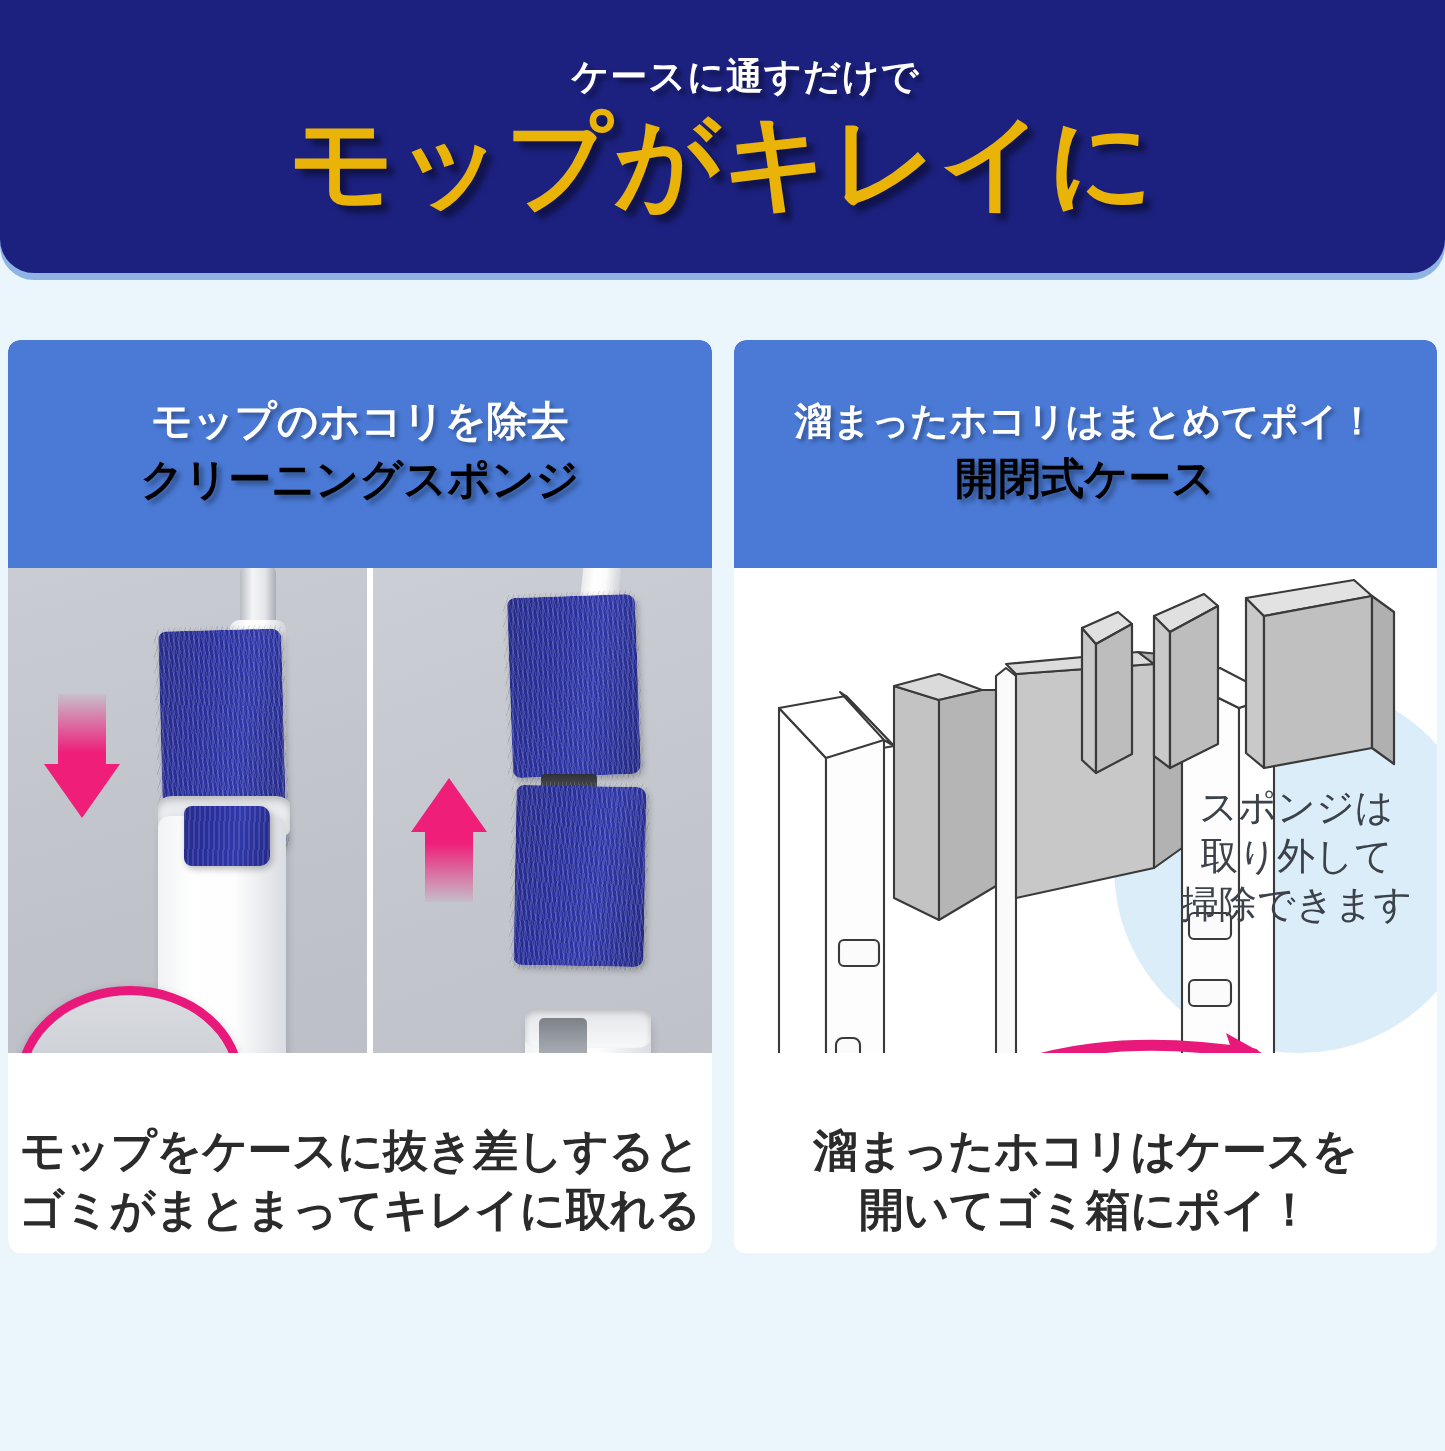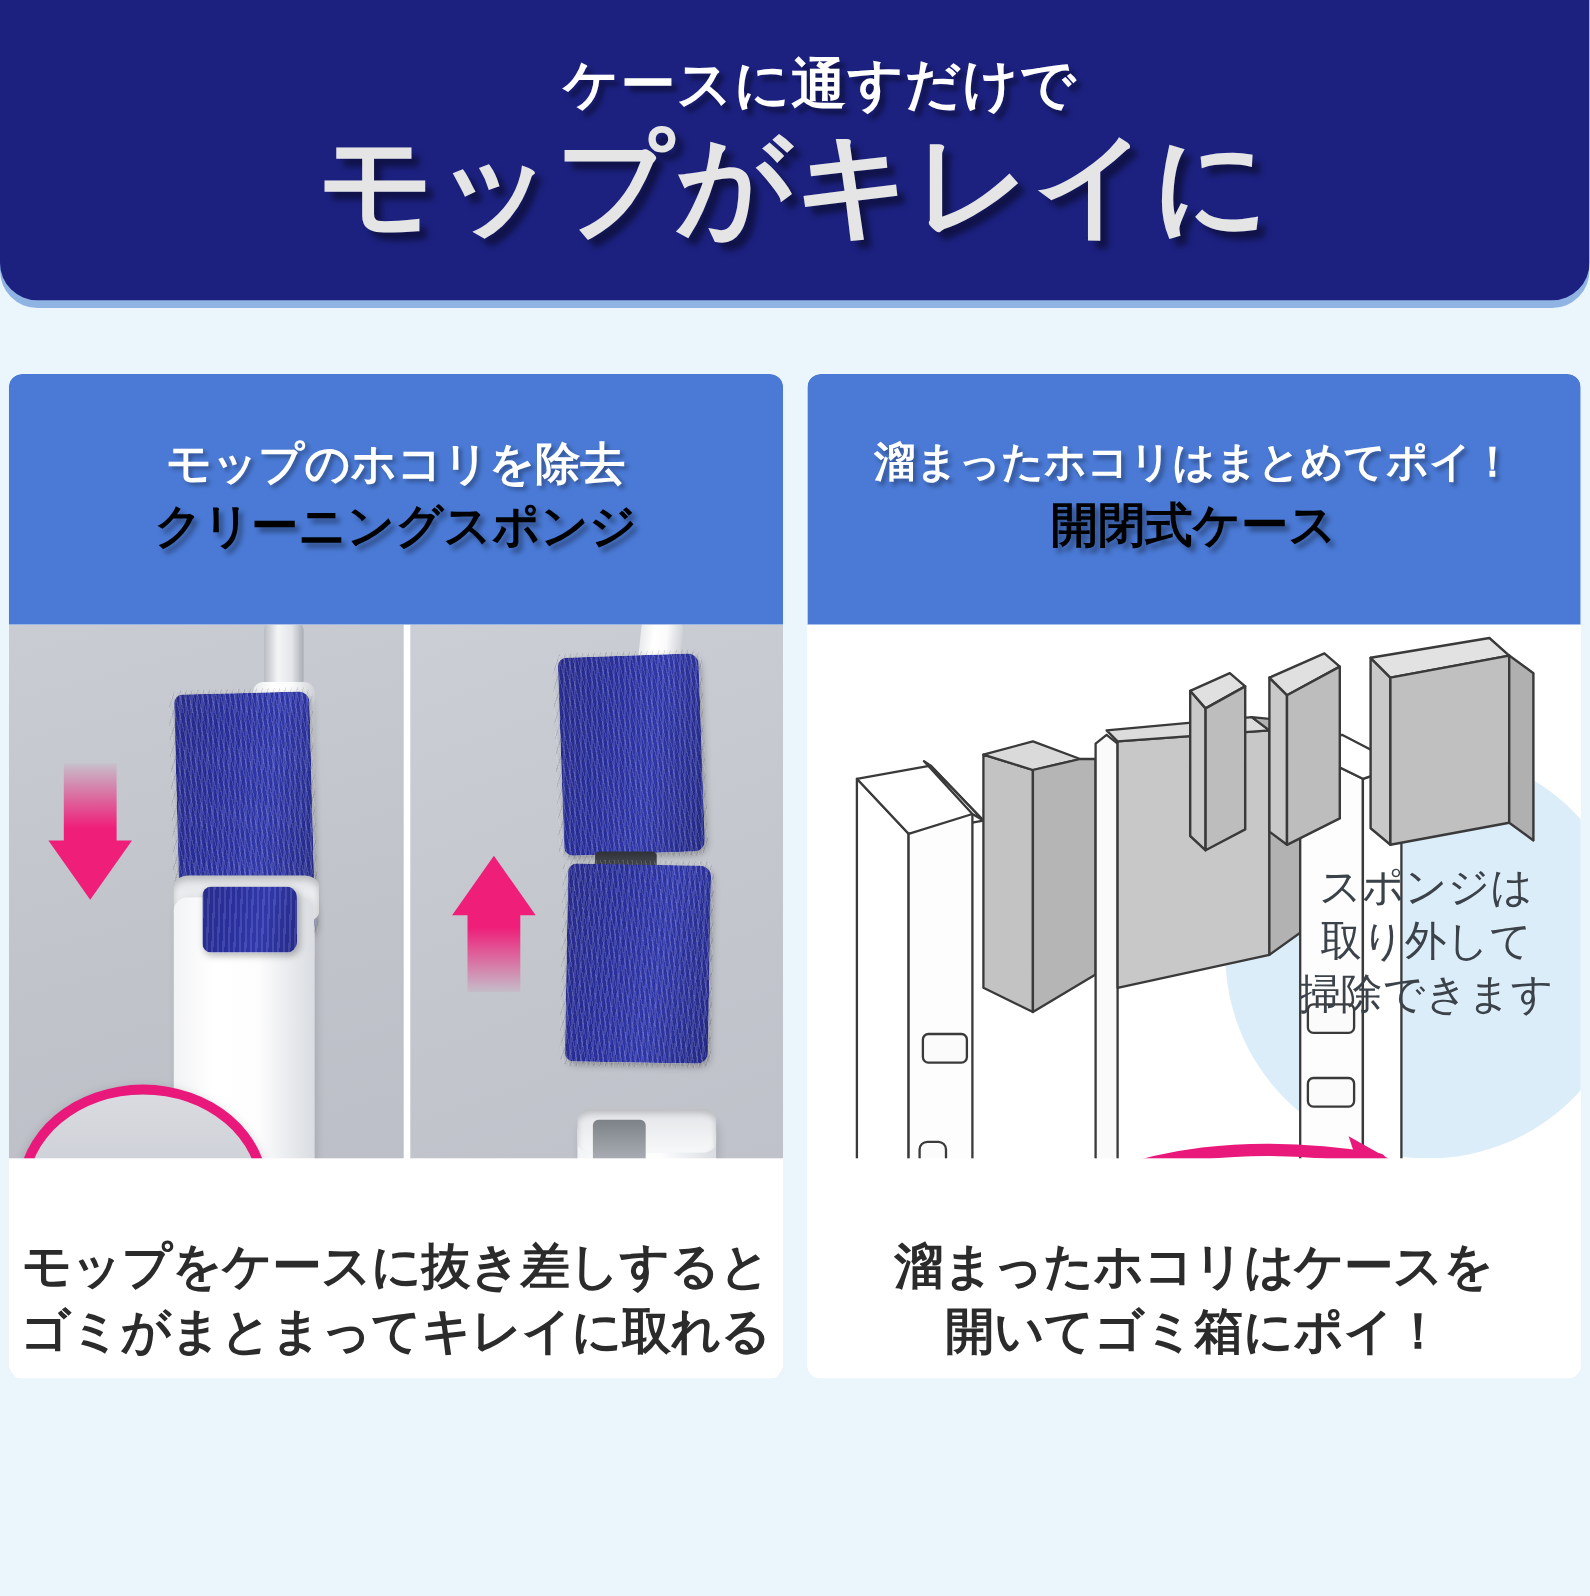--- a/index.html
+++ b/index.html
@@ -24,30 +24,30 @@
     border-bottom-right-radius: 34px;
     box-shadow: 0 7px 0 0 #8fb4e4;
     display: flex;
     flex-direction: column;
     align-items: center;
     justify-content: center;
     padding-top: 14px;
   }
   .banner-sub {
     color: #ffffff;
-    font-size: 50px;
+    font-size: 37px;
     font-weight: bold;
     letter-spacing: 1px;
     line-height: 1.05;
     text-shadow: 5px 5px 5px rgba(0,0,0,0.42);
     margin-bottom: 10px;
     margin-left: 46px;
   }
   .banner-main {
-    color: #e5e5e5;
+    color: #eab308;
     font-size: 104px;
     font-weight: bold;
     letter-spacing: 2px;
     line-height: 1.06;
     text-shadow: 7px 7px 6px rgba(0,0,0,0.45);
   }
 
   
   .cards {
     position: absolute;

